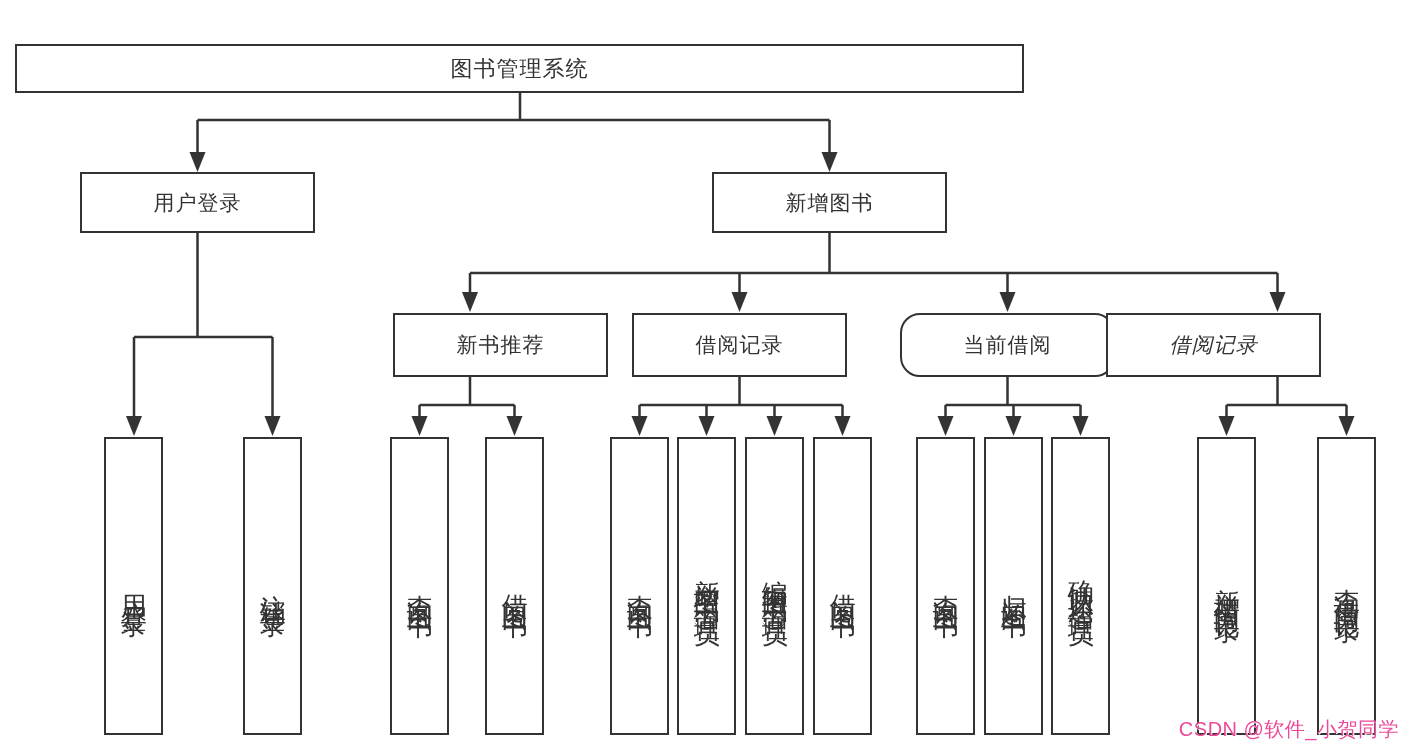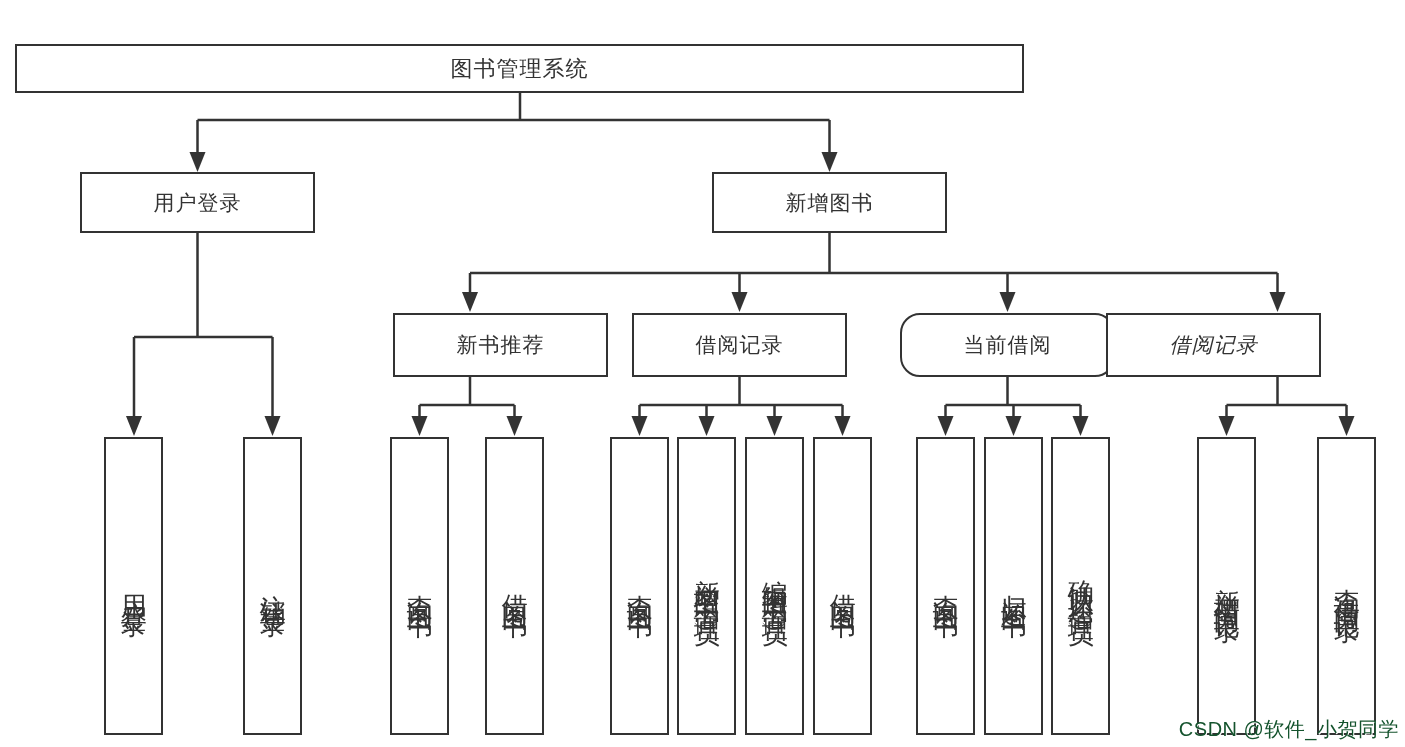--- a/index.html
+++ b/index.html
@@ -24,21 +24,21 @@
   .lf1{left:104px;}  .lf2{left:243px;}  .lf3{left:390px;}  .lf4{left:485px;}
   .lf5{left:610px;}  .lf6{left:677px;}  .lf7{left:745px;}  .lf8{left:813px;}
   .lf9{left:916px;}  .lf10{left:984px;} .lf11{left:1051px;}.lf12{left:1197px;}
   .lf13{left:1317px;}
   .vtext{
     writing-mode:vertical-rl;text-orientation:mixed;
     font-size:26px;line-height:1.05;letter-spacing:6px;
   }
   .watermark{
     position:absolute;right:6px;bottom:4px;z-index:5;
-    font-size:20px;letter-spacing:0.5px;color:#14532d;
+    font-size:20px;letter-spacing:0.5px;color:#ec4899;
     text-shadow:1px 1px 0 #ffffff;white-space:nowrap;
   }
 </style>
 </head>
 <body>
 
 <div class="canvas">
 
   <svg class="connectors" width="1405" height="747" viewBox="0 0 1405 747">
     <path fill="none" stroke="#333333" stroke-width="2.5" d="

